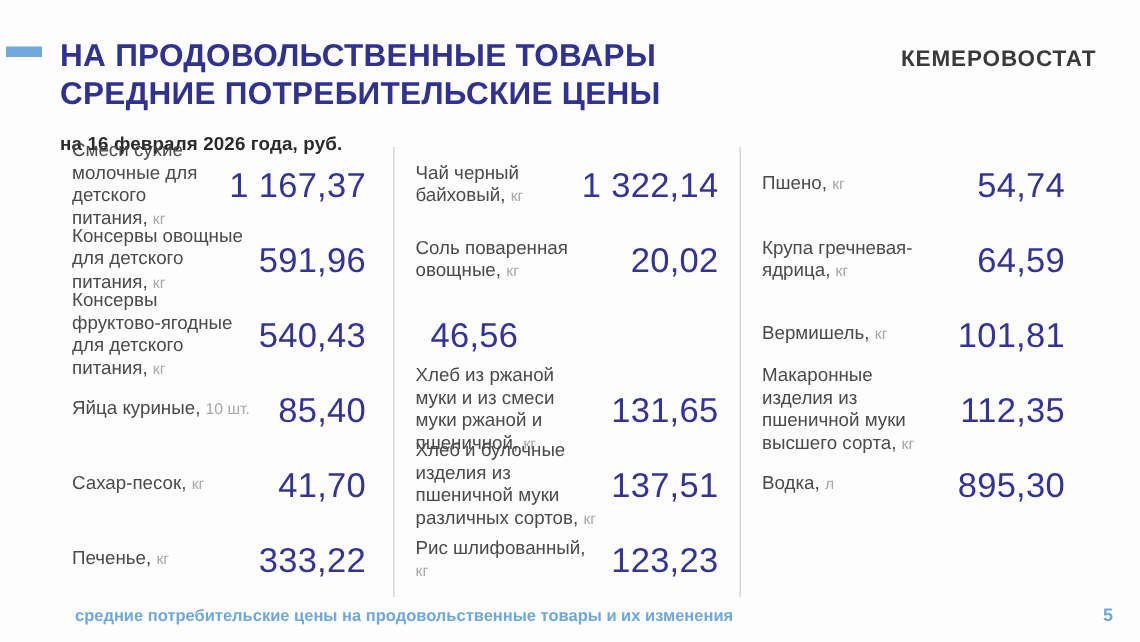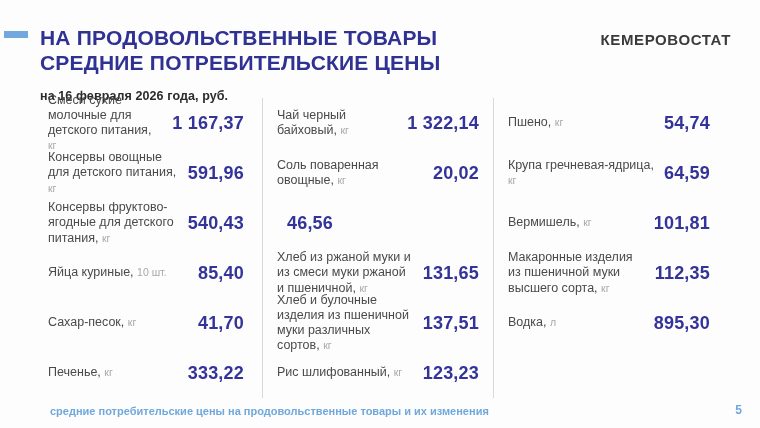--- a/index.html
+++ b/index.html
@@ -38,21 +38,21 @@
   .cell{ display:flex; align-items:center; }
   .col-a .cell{ padding:0 18px 0 8px; }
   .col-b .cell{ padding:0 14px 0 14px;align-items:center; }
   .col-c .cell{ padding:0 12px 0 14px; }
   .label{
     flex:1 1 auto; font-size:12.5px; color:#4a4a4a; line-height:1.22;
   }
   .unit{ font-size:10.5px; color:#a8a8a8; }
   .price{
     flex:0 0 auto; padding-left:10px; white-space:nowrap;
-    font-size:18px; font-weight:bold; color:#333399; letter-spacing:0.2px;
+    font-size:23px; font-weight:normal; color:#333399; letter-spacing:0.2px;
   }
   .footer-caption{
     position:absolute; left:50px; bottom:11px;
     font-size:11px; font-weight:bold; color:#6fa8dc;
   }
   .footer-page{
     position:absolute; right:18px; bottom:11px;
     font-size:12px; font-weight:bold; color:#6fa8dc;
   }
 </style>

